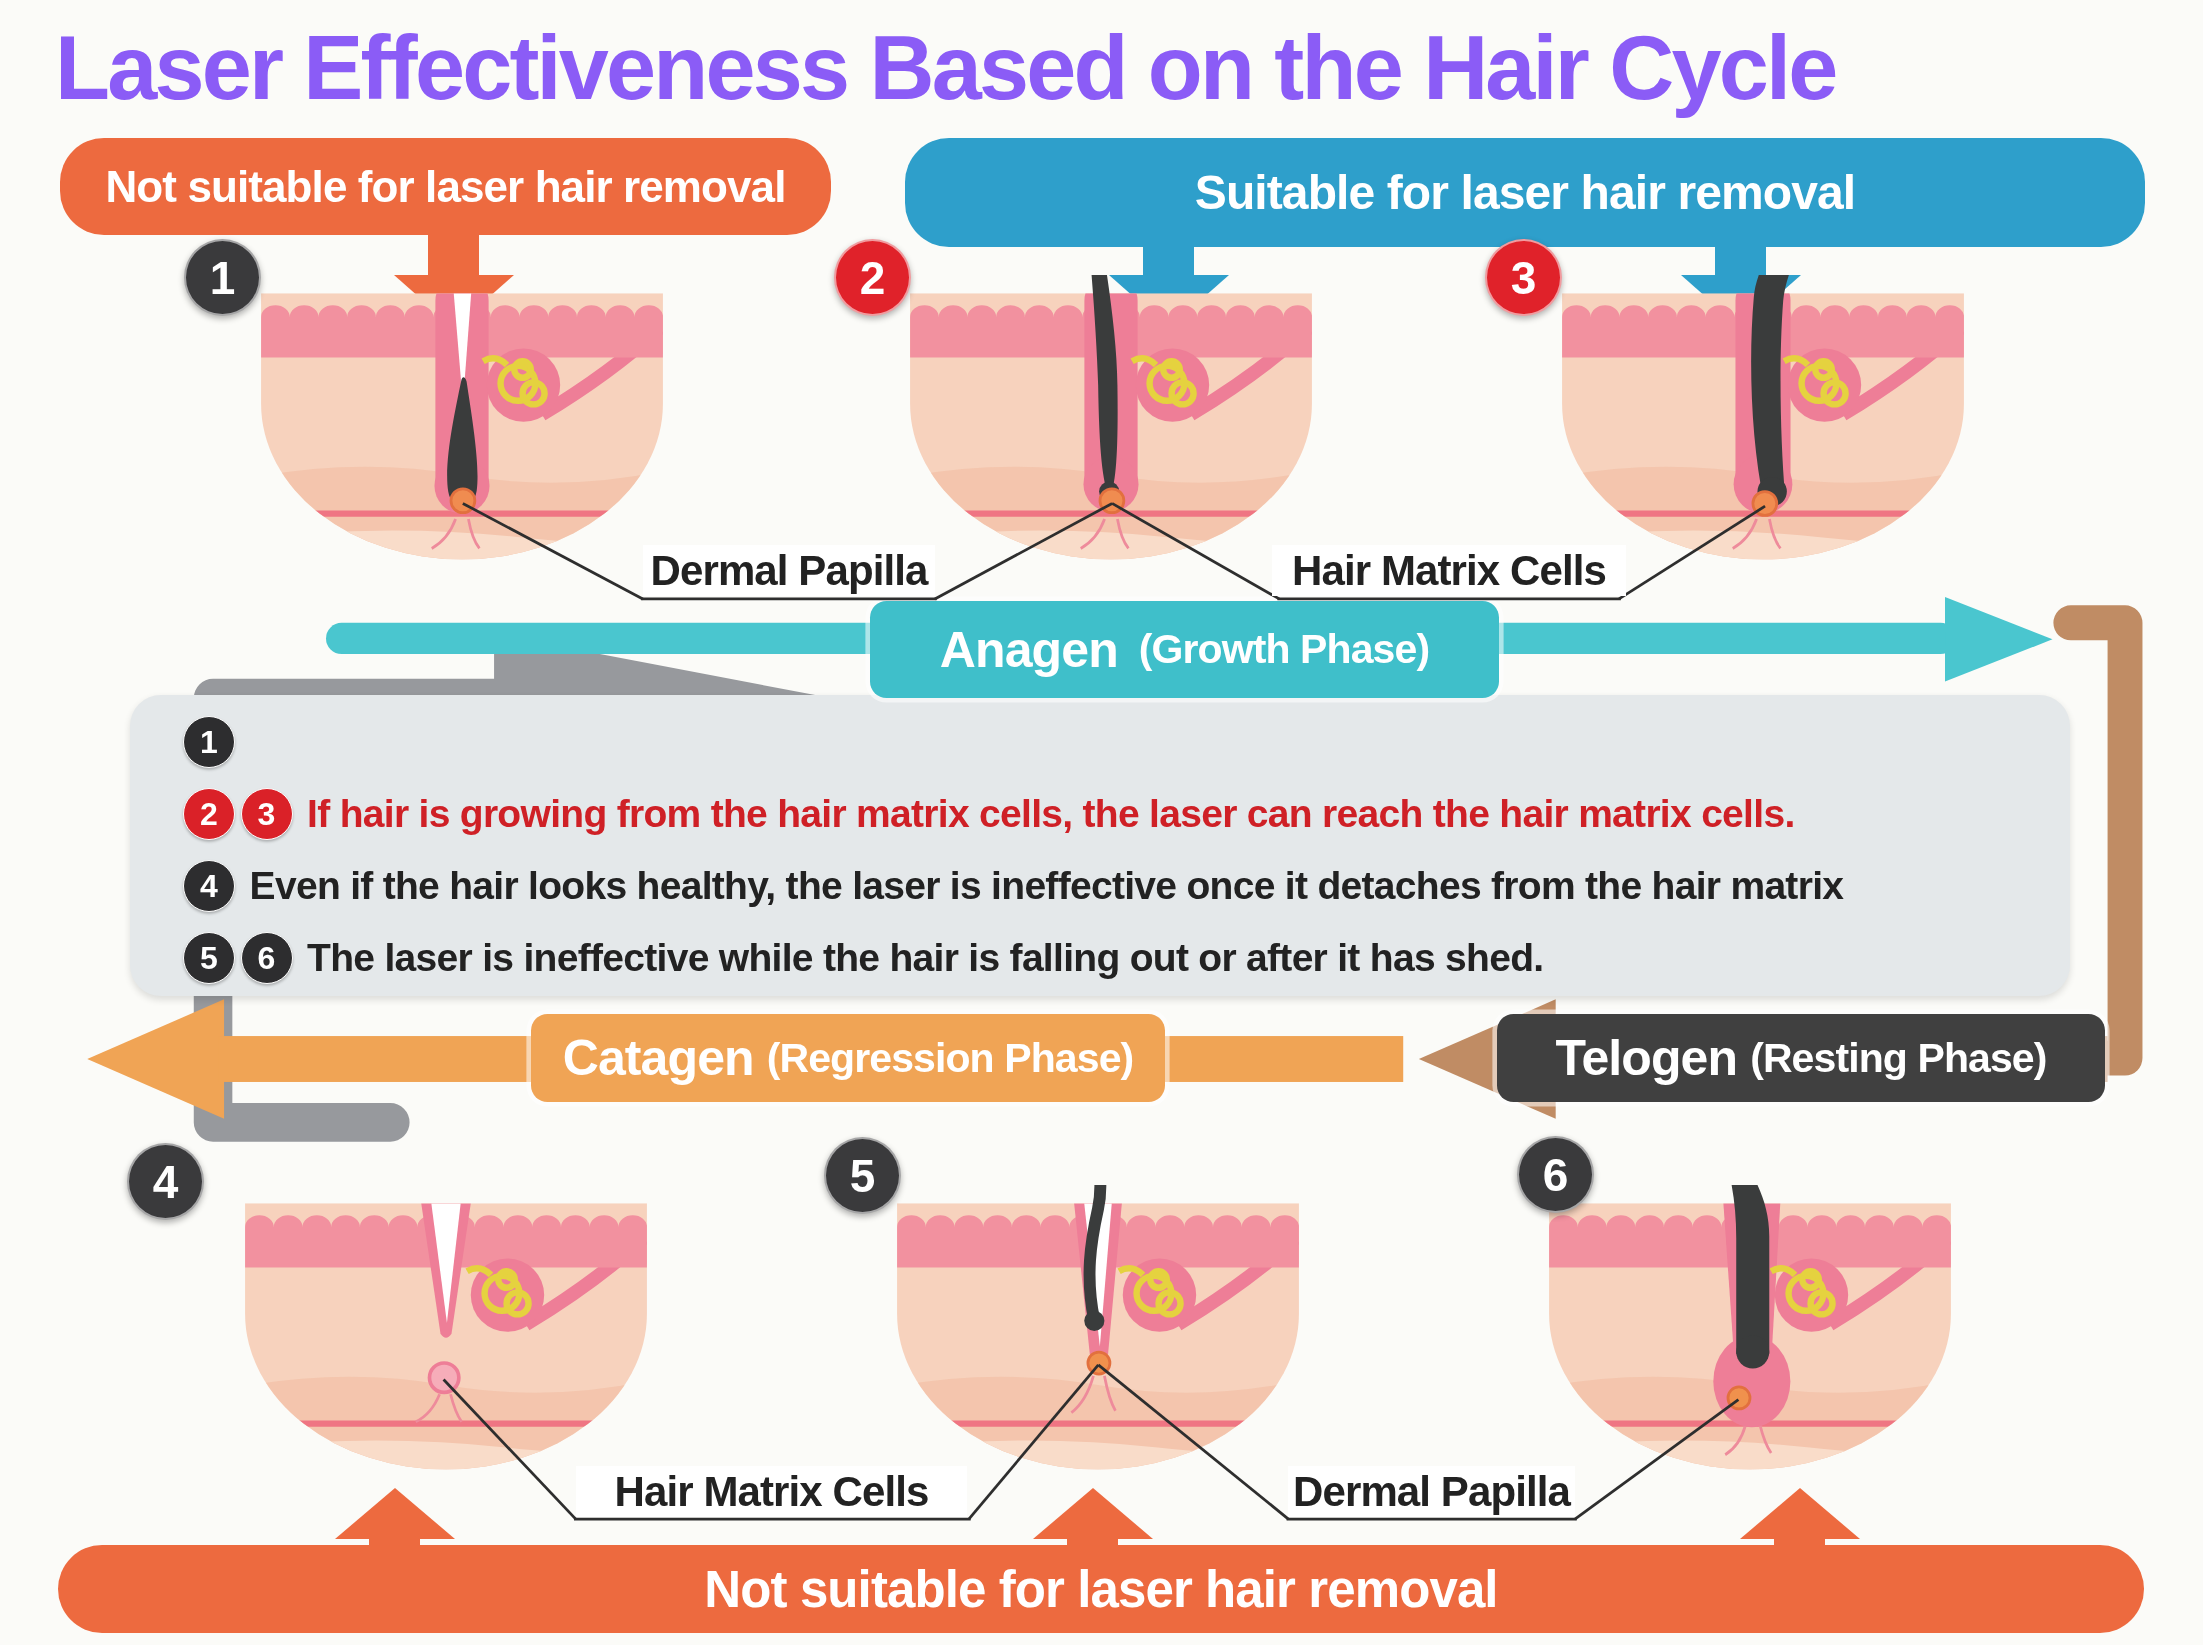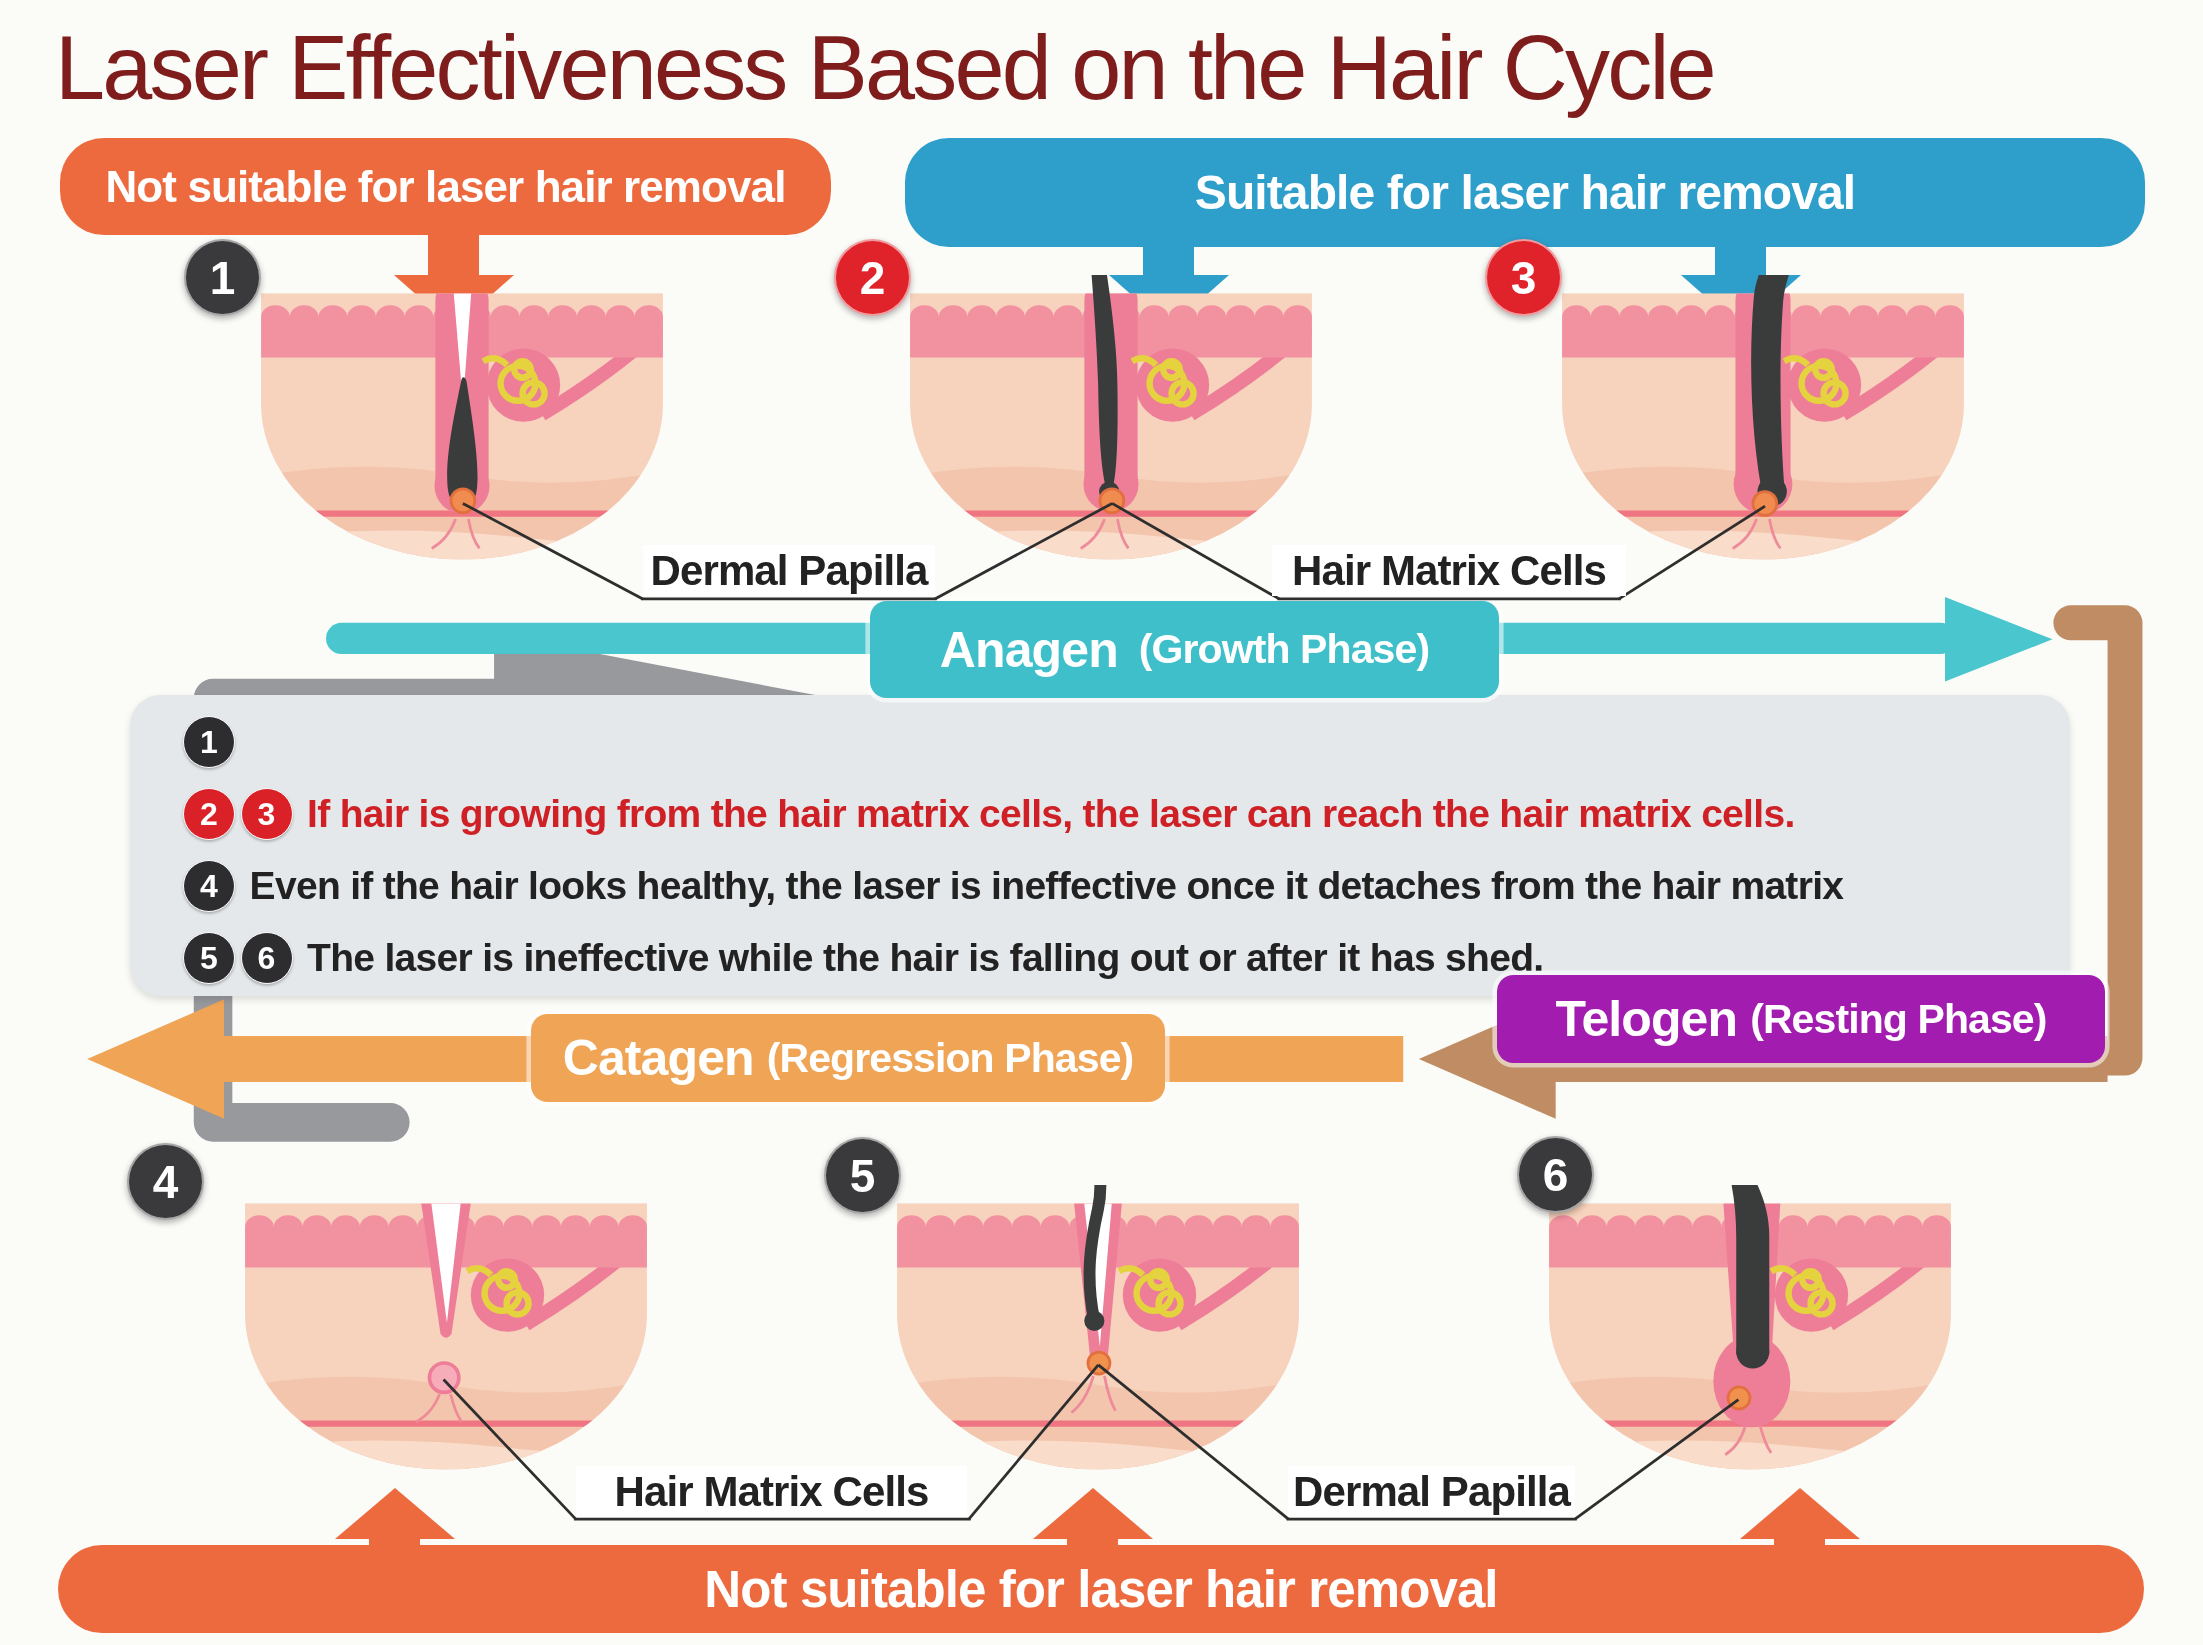--- a/index.html
+++ b/index.html
@@ -1,21 +1,21 @@
 <!DOCTYPE html>
 <html style="font-size:14.7px"><head>
 <meta charset="utf-8">
 <style>
   html,body{margin:0;padding:0;background:#e9e9e9;}
   #canvas{position:relative;width:2204px;height:1646px;background:#fbfbf8;overflow:hidden;
           font-family:"Liberation Sans", sans-serif;}
   .abs{position:absolute;}
 
   
-  .title{left:55px;top:16.5px;font-size:90px;font-weight:normal;letter-spacing:-2.8px;color:#7f1d1d;white-space:nowrap;}
+  .title{left:55px;top:16.5px;font-size:90px;font-weight:bold;letter-spacing:-2.8px;color:#8b5cf6;white-space:nowrap;}
 
   
   .banner{display:flex;align-items:center;justify-content:center;color:#fff;font-weight:bold;
           border-radius:44px;white-space:nowrap;z-index:2;}
   .banner.orange{background:#ed6a3f;}
   .banner.blue{background:#2e9fcb;}
   #banner-top-left{left:60px;top:138px;width:771px;height:97px;font-size:44px;letter-spacing:-0.9px;}
   #banner-top-right{left:905px;top:138px;width:1240px;height:109px;font-size:48px;letter-spacing:-0.9px;}
   #banner-bottom{left:58px;top:1545px;width:2086px;height:88px;font-size:51px;letter-spacing:-0.9px;}
 
@@ -48,21 +48,21 @@
   .ntext{font-size:39px;font-weight:bold;color:#222;letter-spacing:-0.7px;margin-left:7.3px;white-space:nowrap;}
   .note.red .ntext{color:#cf2026;}
 
   
   .phasebox{display:flex;align-items:baseline;justify-content:center;color:#fff;font-weight:bold;
             border-radius:16.5px;z-index:2;box-shadow:0 0 0 4.6px rgba(255,255,255,.55);white-space:nowrap;}
   .phasebox .pn{font-size:50px;letter-spacing:-0.9px;}
   .phasebox .pq{font-size:41px;margin-left:13px;letter-spacing:-0.9px;}
   #anagen-box{left:870px;top:601px;width:629px;height:97px;background:#3fbfca;align-items:center;gap:8px;}
   #catagen-box{left:531px;top:1014px;width:634px;height:88px;background:#f0a455;align-items:center;}
-  #telogen-box{left:1497px;top:975px;width:608px;height:88px;background:#a21caf;align-items:center;}
+  #telogen-box{left:1497px;top:1014px;width:608px;height:88px;background:#404040;align-items:center;}
 
   
   .alabel{display:flex;align-items:center;justify-content:center;background:#fff;color:#222;
           font-size:42px;font-weight:bold;z-index:5;white-space:nowrap;letter-spacing:-0.9px;}
   #lbl-top-dp{left:643px;top:545px;width:292px;height:51px;}
   #lbl-top-hmc{left:1272px;top:545px;width:354px;height:51px;}
   #lbl-bot-hmc{left:576px;top:1466px;width:391px;height:51px;}
   #lbl-bot-dp{left:1288px;top:1466px;width:287px;height:51px;}
 
   .layer{left:0;top:0;z-index:1;}

